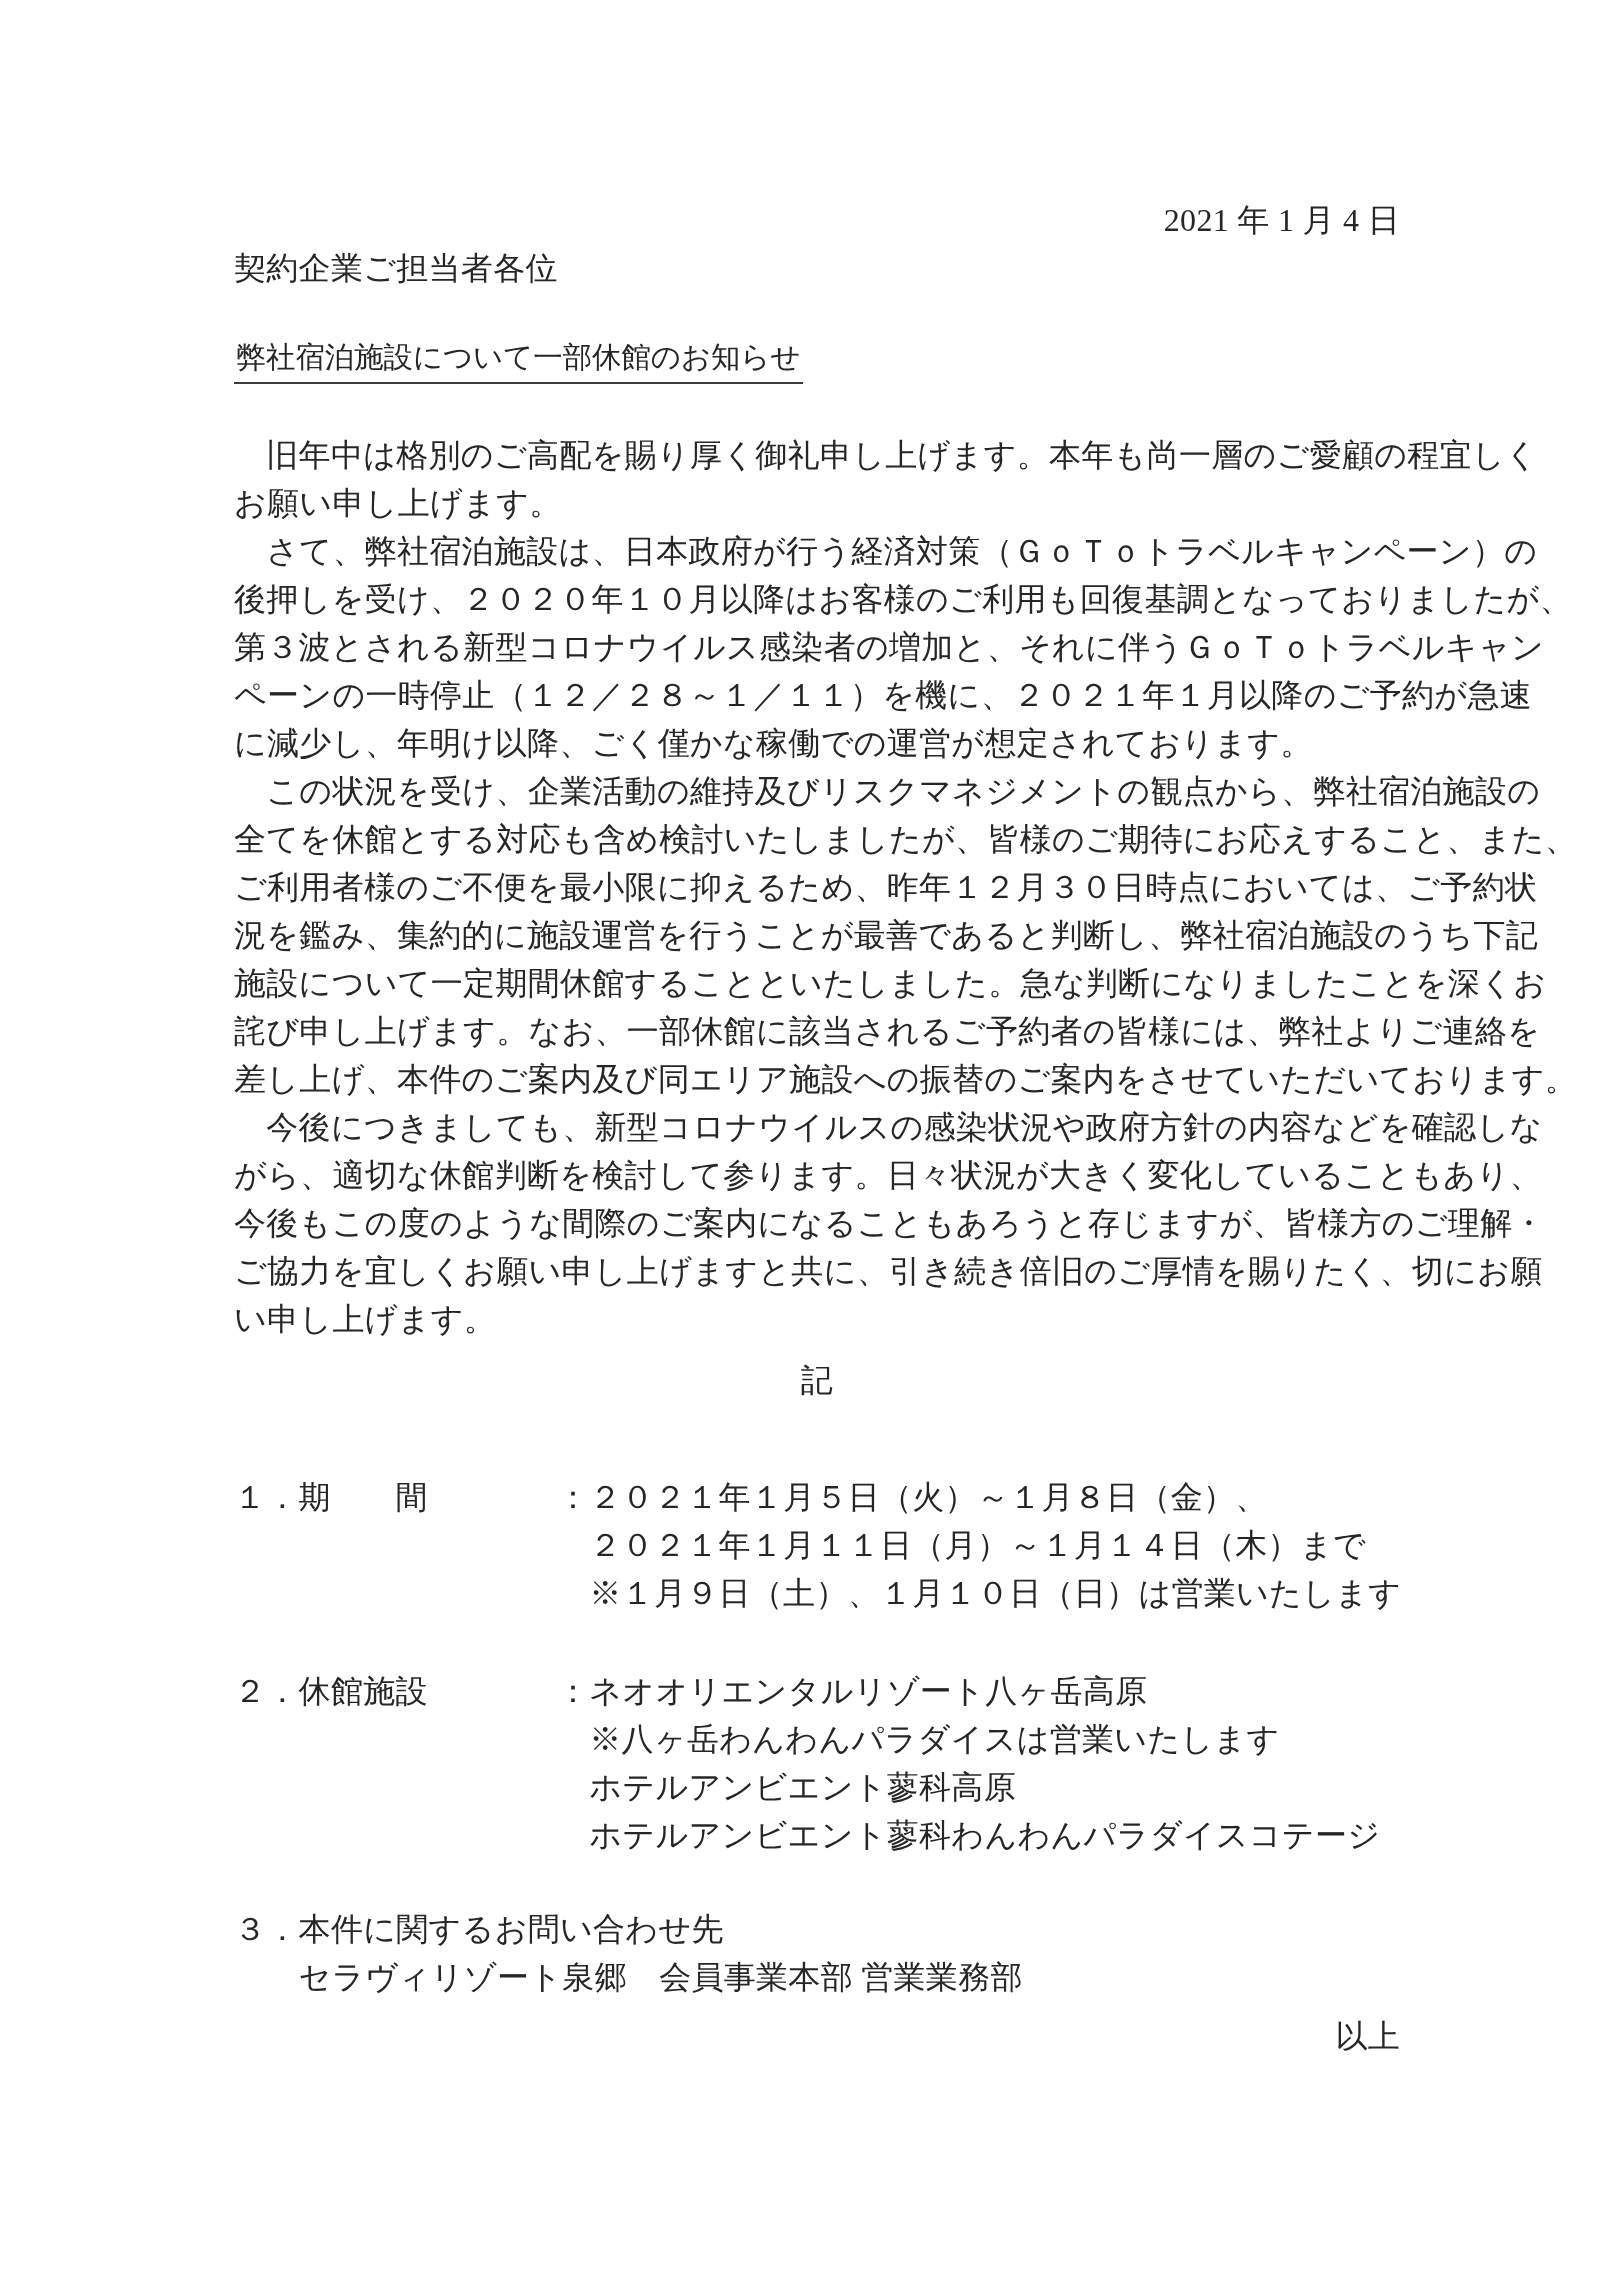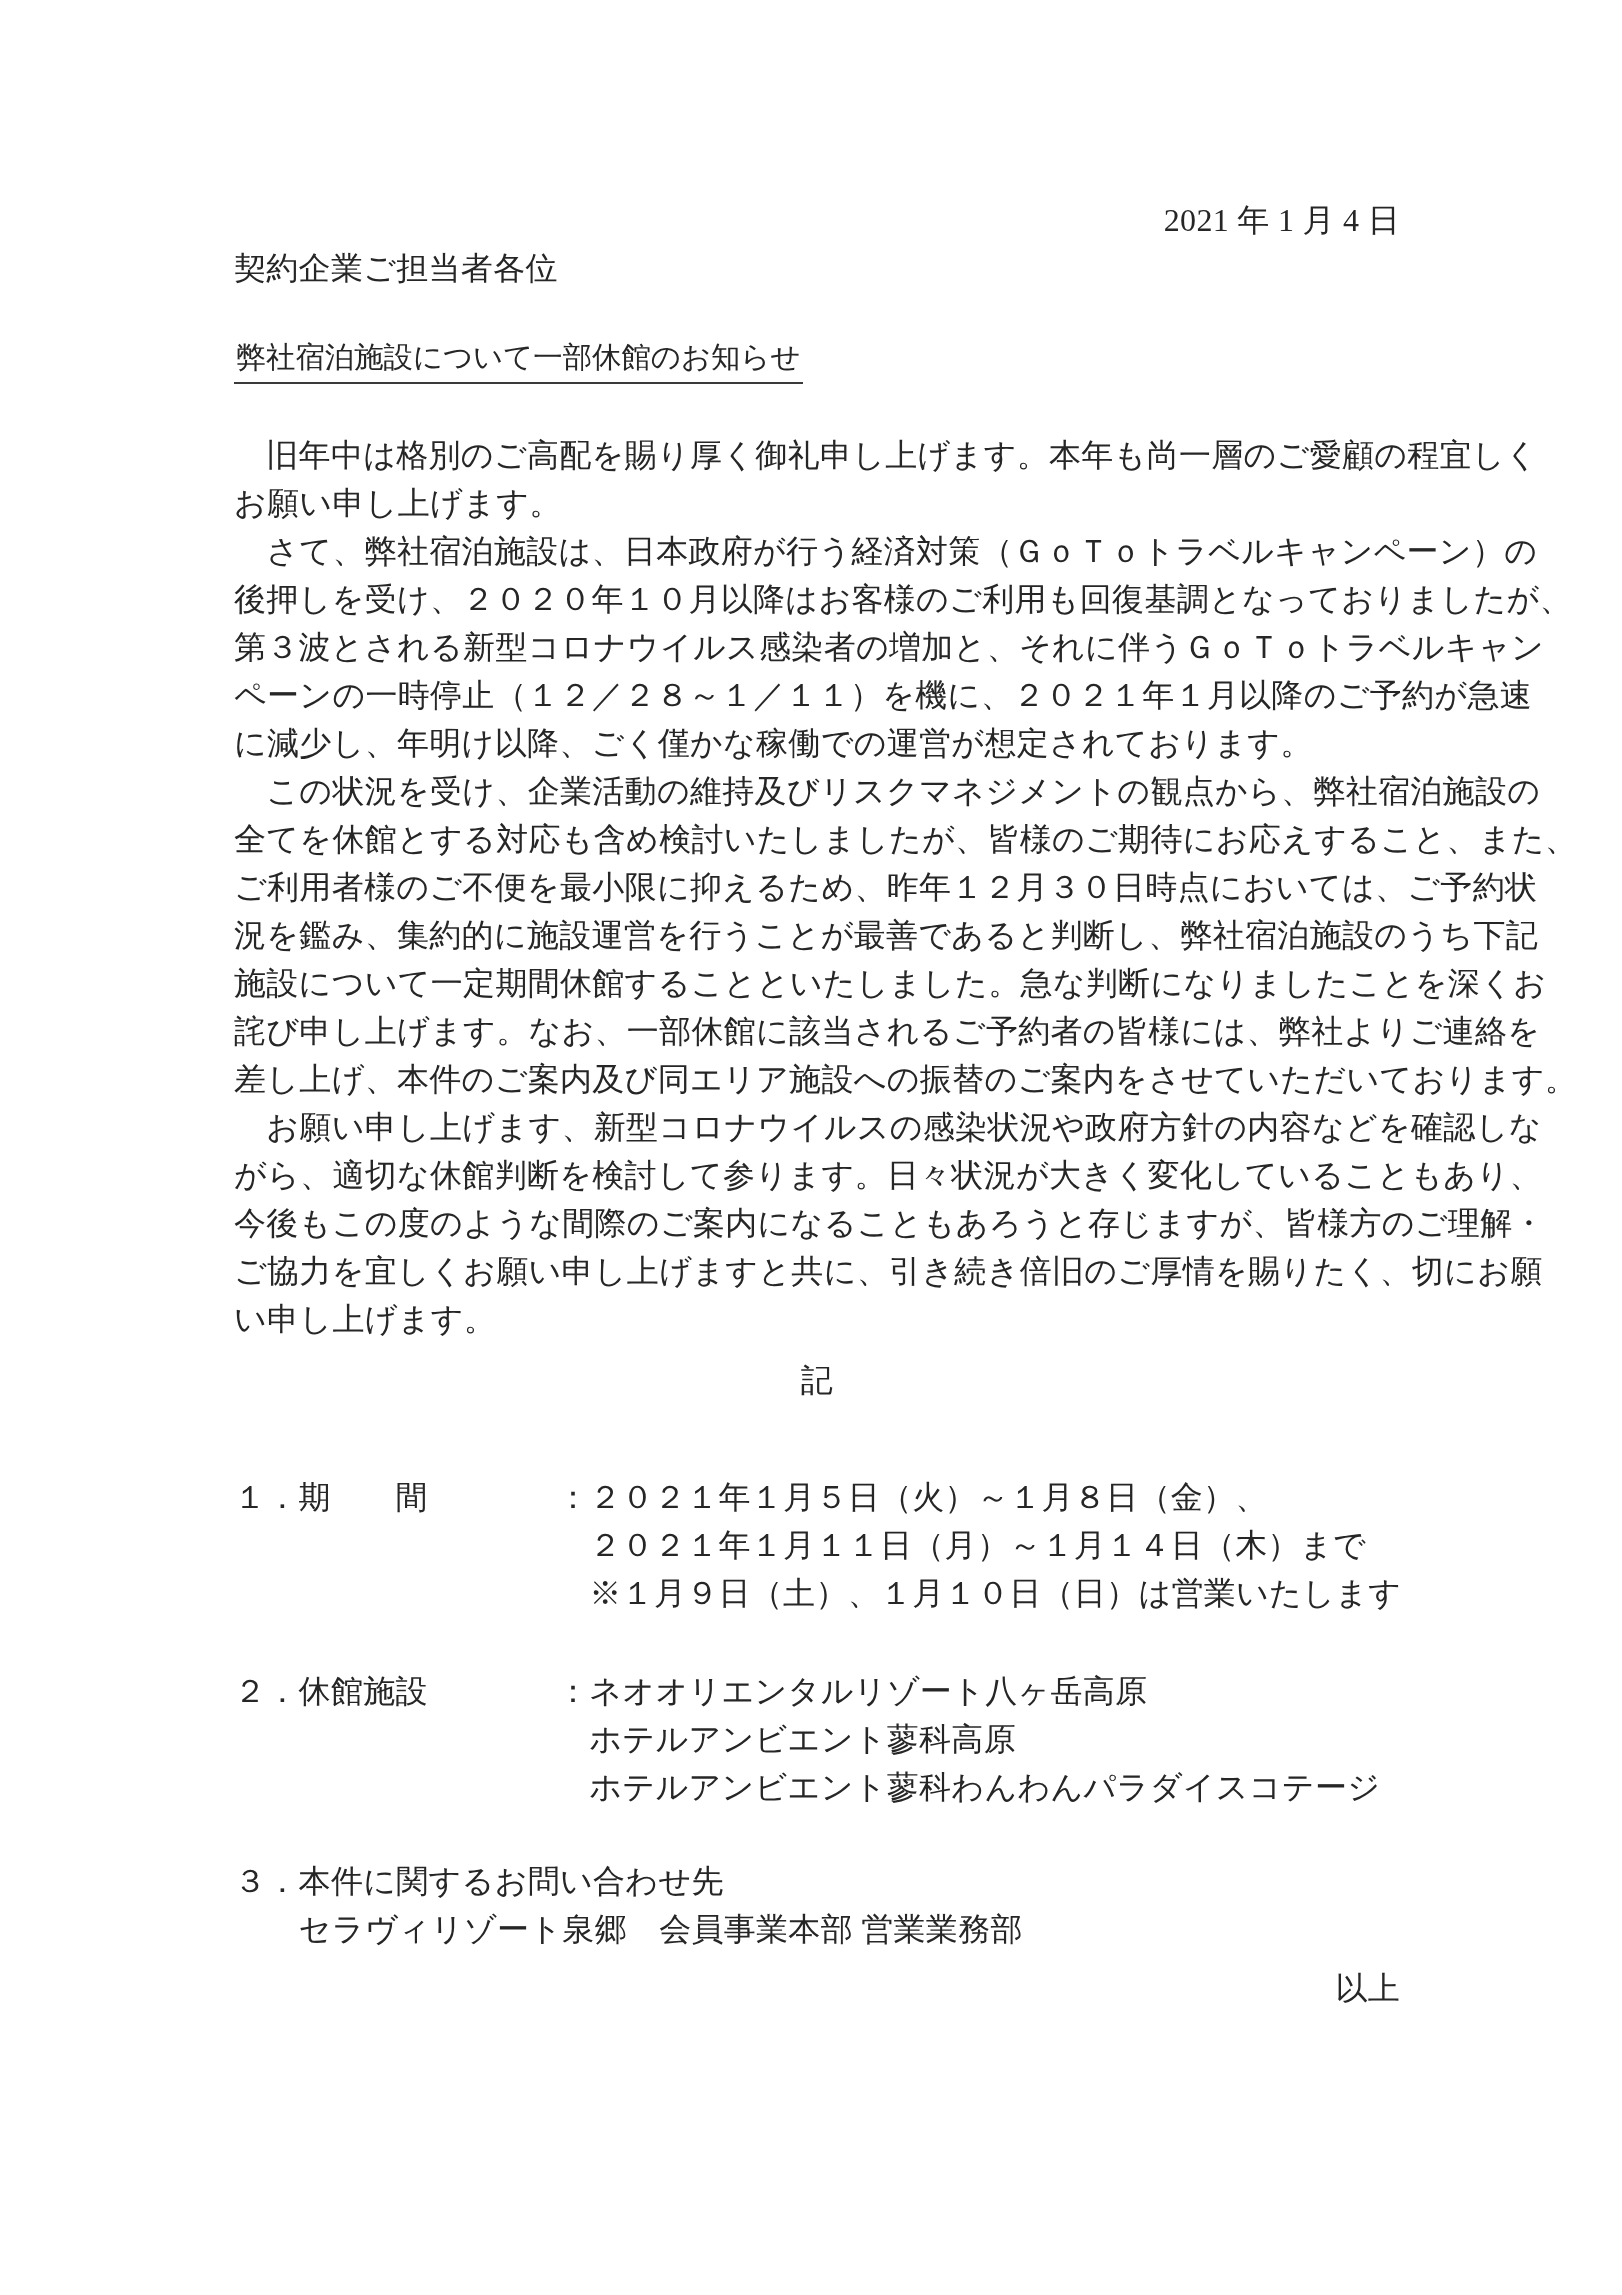--- a/index.html
+++ b/index.html
@@ -63,37 +63,38 @@
     <div class="line">第３波とされる新型コロナウイルス感染者の増加と、それに伴うＧｏＴｏトラベルキャン</div>
     <div class="line">ペーンの一時停止（１２／２８～１／１１）を機に、２０２１年１月以降のご予約が急速</div>
     <div class="line">に減少し、年明け以降、ごく僅かな稼働での運営が想定されております。</div>
     <div class="line">　この状況を受け、企業活動の維持及びリスクマネジメントの観点から、弊社宿泊施設の</div>
     <div class="line">全てを休館とする対応も含め検討いたしましたが、皆様のご期待にお応えすること、また、</div>
     <div class="line">ご利用者様のご不便を最小限に抑えるため、昨年１２月３０日時点においては、ご予約状</div>
     <div class="line">況を鑑み、集約的に施設運営を行うことが最善であると判断し、弊社宿泊施設のうち下記</div>
     <div class="line">施設について一定期間休館することといたしました。急な判断になりましたことを深くお</div>
     <div class="line">詫び申し上げます。なお、一部休館に該当されるご予約者の皆様には、弊社よりご連絡を</div>
     <div class="line">差し上げ、本件のご案内及び同エリア施設への振替のご案内をさせていただいております。</div>
-    <div class="line">　お願い申し上げます、新型コロナウイルスの感染状況や政府方針の内容などを確認しな</div>
+    <div class="line">　今後につきましても、新型コロナウイルスの感染状況や政府方針の内容などを確認しな</div>
     <div class="line">がら、適切な休館判断を検討して参ります。日々状況が大きく変化していることもあり、</div>
     <div class="line">今後もこの度のような間際のご案内になることもあろうと存じますが、皆様方のご理解・</div>
     <div class="line">ご協力を宜しくお願い申し上げますと共に、引き続き倍旧のご厚情を賜りたく、切にお願</div>
     <div class="line">い申し上げます。</div>
   </div>
 
   <div class="line ki-line">記</div>
 
   <div class="item-1">
     <div class="line">１．期　　間　　　　：２０２１年１月５日（火）～１月８日（金）、</div>
     <div class="line">　　　　　　　　　　　２０２１年１月１１日（月）～１月１４日（木）まで</div>
     <div class="line">　　　　　　　　　　　※１月９日（土）、１月１０日（日）は営業いたします</div>
   </div>
 
   <div class="item-2">
     <div class="line">２．休館施設　　　　：ネオオリエンタルリゾート八ヶ岳高原</div>
+    <div class="line">　　　　　　　　　　　※八ヶ岳わんわんパラダイスは営業いたします</div>
     <div class="line">　　　　　　　　　　　ホテルアンビエント蓼科高原</div>
     <div class="line">　　　　　　　　　　　ホテルアンビエント蓼科わんわんパラダイスコテージ</div>
   </div>
 
   <div class="item-3">
     <div class="line">３．本件に関するお問い合わせ先</div>
     <div class="line">　　セラヴィリゾート泉郷　会員事業本部 営業業務部</div>
   </div>
 
   <div class="line closing-line">以上</div>

